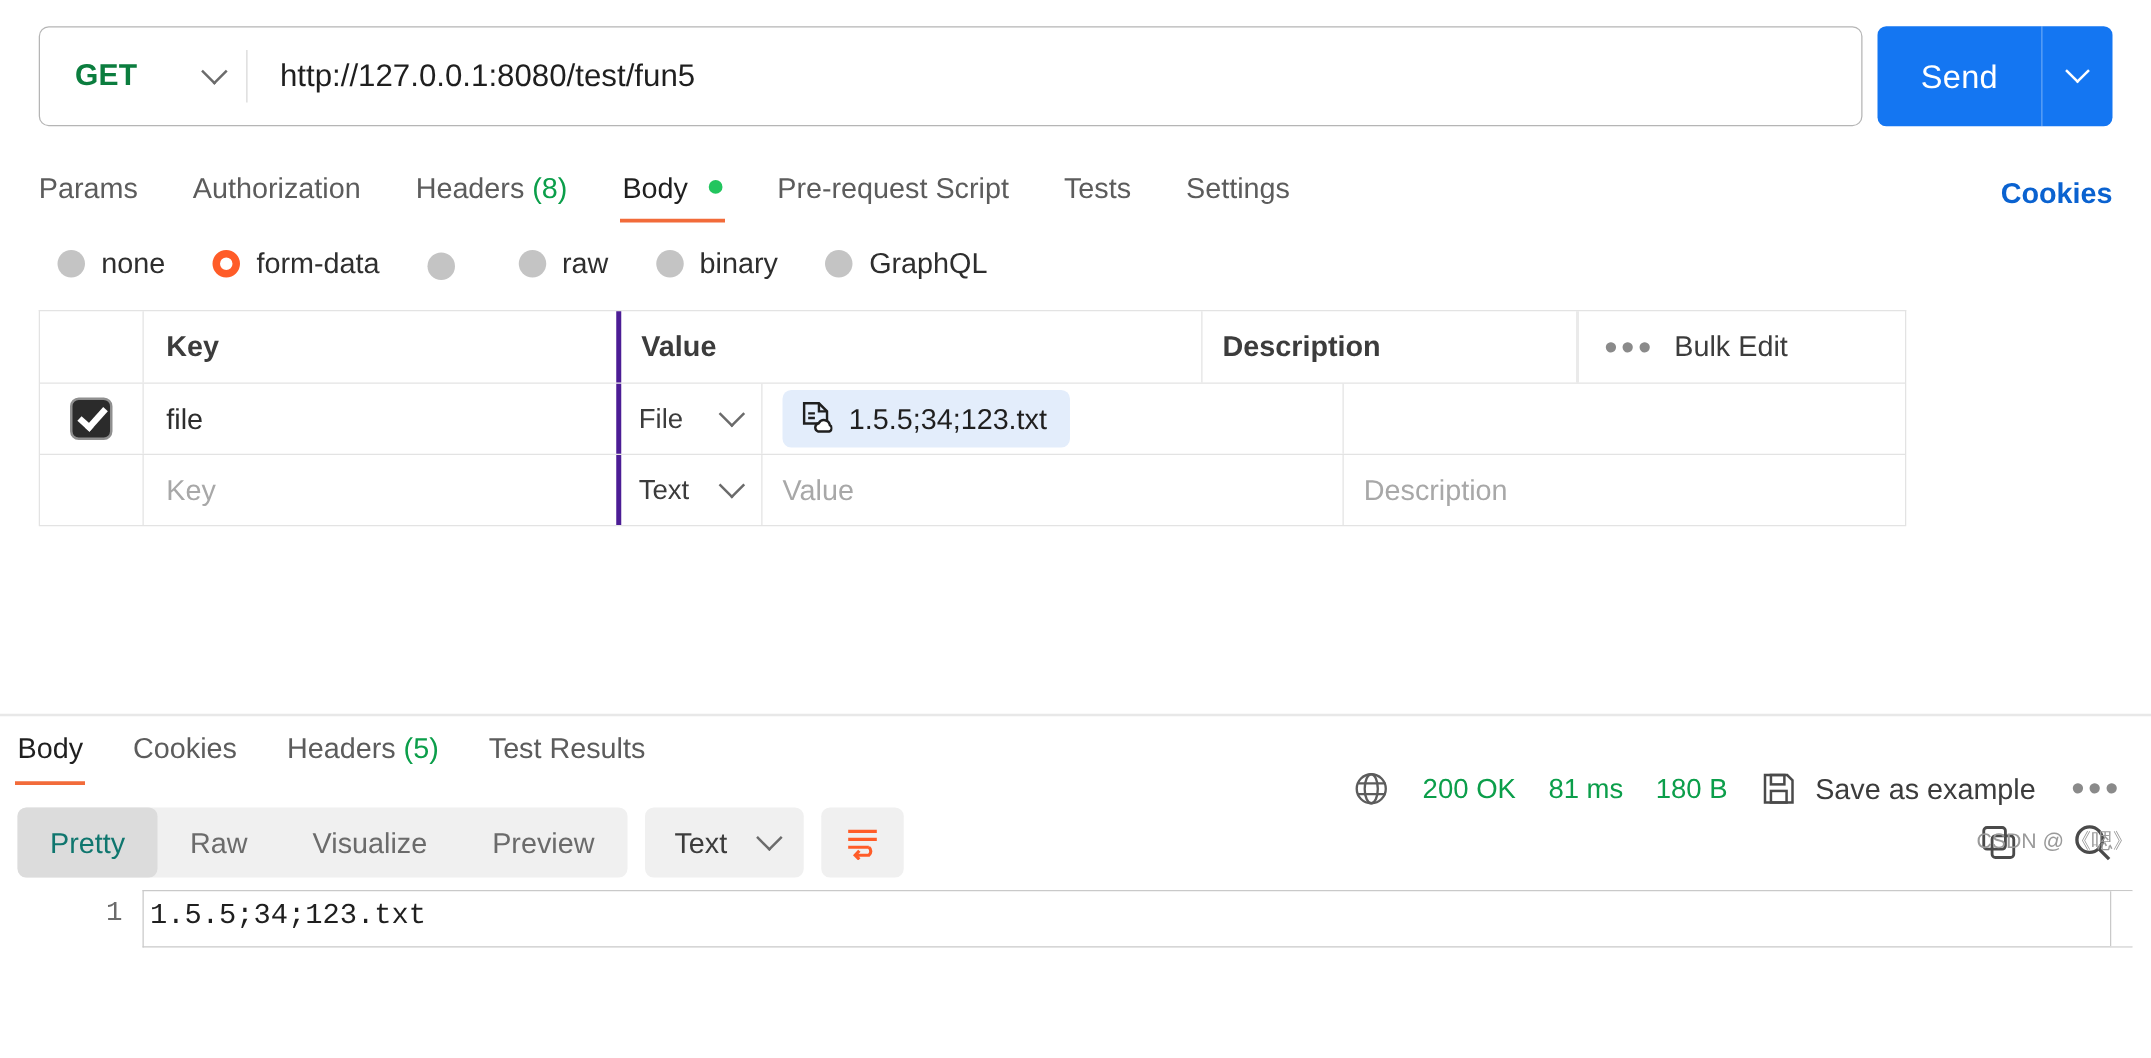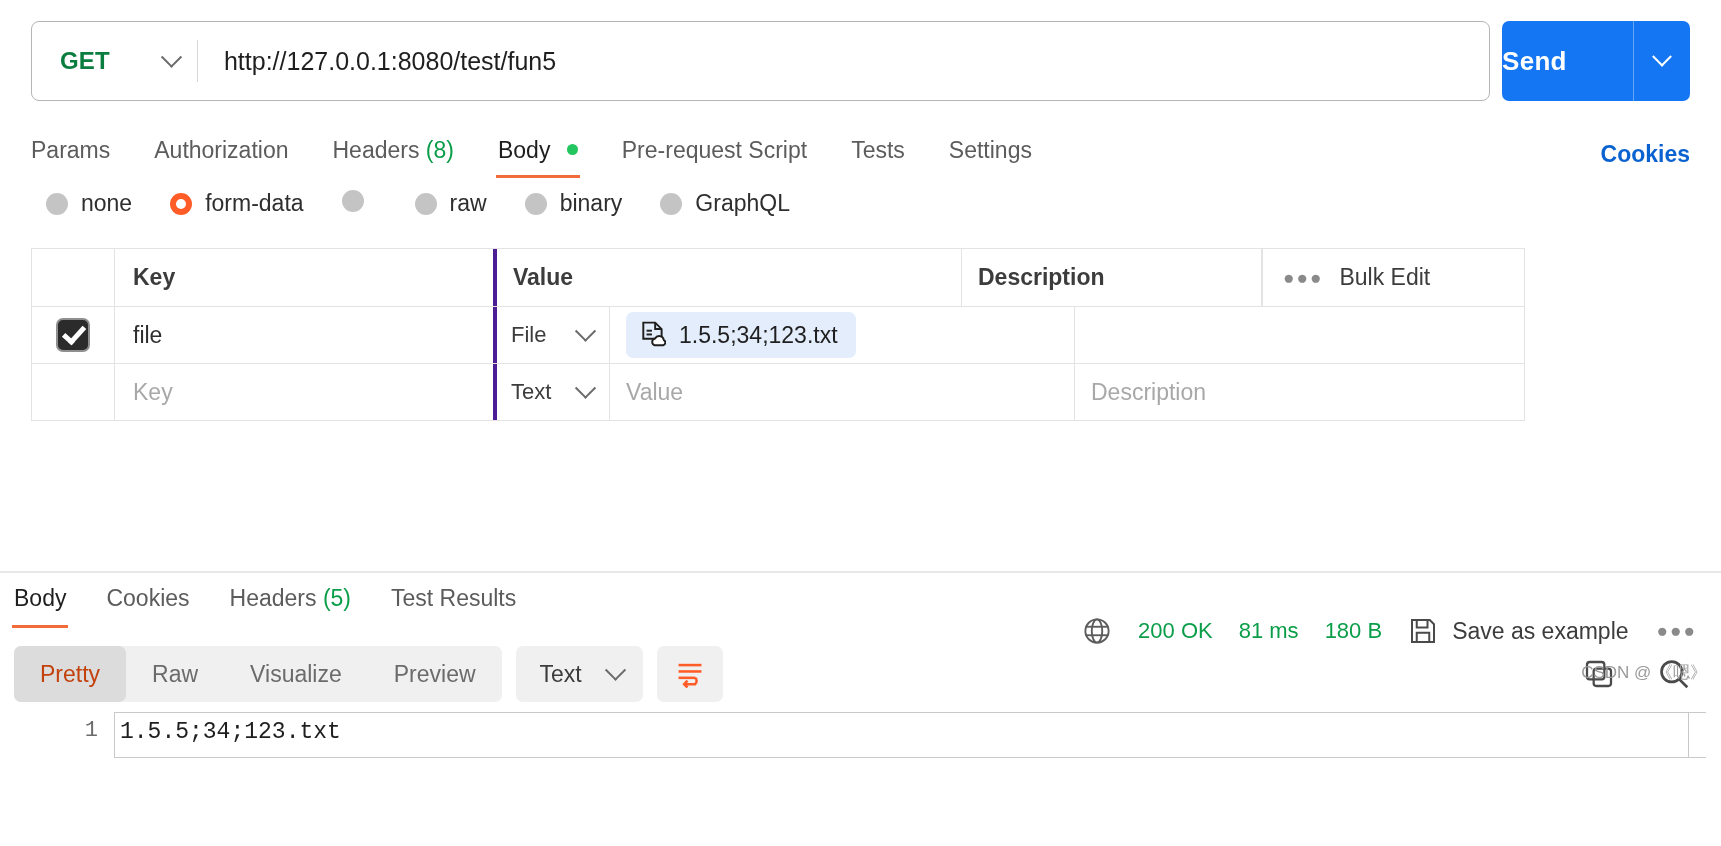--- a/index.html
+++ b/index.html
@@ -46,22 +46,22 @@
     padding: 0 20px 0 26px; background: transparent;
     height: 100%;
   }
   .send-btn {
     flex: 0 0 auto; width: 188px;
     background: #1476f2; border-radius: 7px;
     display: flex; align-items: center; cursor: pointer;
     color: #fff;
   }
   .send-label {
-    flex: 1 1 auto; text-align: left;
-    font-size: 26px; font-weight: 700; letter-spacing: .3px;
+    flex: 1 1 auto; text-align: center;
+    font-size: 26px; font-weight: 400; letter-spacing: .3px;
   }
   .send-sep { width: 1px; height: 80px; background: rgba(255,255,255,.35); }
   .send-caret { flex: 0 0 auto; width: 56px; display: flex; align-items: center; justify-content: center; }
   .chev-w {
     display: inline-block; width: 14px; height: 14px;
     border-right: 2.6px solid #fff; border-bottom: 2.6px solid #fff;
     transform: rotate(45deg) translate(-3px,-3px);
   }
 
   
@@ -83,21 +83,21 @@
     display: inline-block; width: 11px; height: 11px; border-radius: 50%;
     background: #22c55e; margin-left: 10px; vertical-align: 3px;
   }
   .cookies-link {
     margin-left: auto; font-size: 23px; color: #0a62d0; font-weight: 700; cursor: pointer;
   }
 
   
   .radios {
     position: absolute; left: 46px; top: 190px; width: 1600px; height: 34px;
-    display: flex; align-items: flex-start;
+    display: flex; align-items: flex-end;
   }
   .radio { display: flex; align-items: center; margin-right: 38px; cursor: pointer; }
   .radio .rdot {
     width: 22px; height: 22px; border-radius: 50%;
     background: #c4c4c4; margin-right: 13px; flex: 0 0 auto;
     display: flex; align-items: center; justify-content: center;
   }
   .radio.sel .rdot { background: #fff; border: 6px solid #ff5c28; }
   .radio .rlbl { font-size: 23px; color: #2e2e2e; white-space: nowrap; }
 
@@ -168,21 +168,21 @@
     position: absolute; left: 14px; top: 646px; height: 56px;
     display: flex; align-items: center; gap: 14px;
   }
   .seg {
     display: flex; align-items: center; background: #f0f0f0; border-radius: 7px; height: 56px;
   }
   .seg .sitem {
     font-size: 23px; color: #6b6b6b; padding: 0 26px; height: 56px;
     display: flex; align-items: center; cursor: pointer; border-radius: 7px; white-space: nowrap;
   }
-  .seg .sitem.active { background: #dcdcdc; color: #c2410c; }
+  .seg .sitem.active { background: #dcdcdc; color: #0f766e; }
   .fmt-select {
     display: flex; align-items: center; gap: 26px; background: #f0f0f0; border-radius: 7px;
     height: 56px; padding: 0 20px 0 24px; cursor: pointer;
   }
   .fmt-select .flbl { font-size: 23px; color: #3c3c3c; }
   .wrap-btn {
     width: 66px; height: 56px; background: #f0f0f0; border-radius: 7px;
     display: flex; align-items: center; justify-content: center; cursor: pointer;
   }
   .rb-actions {

